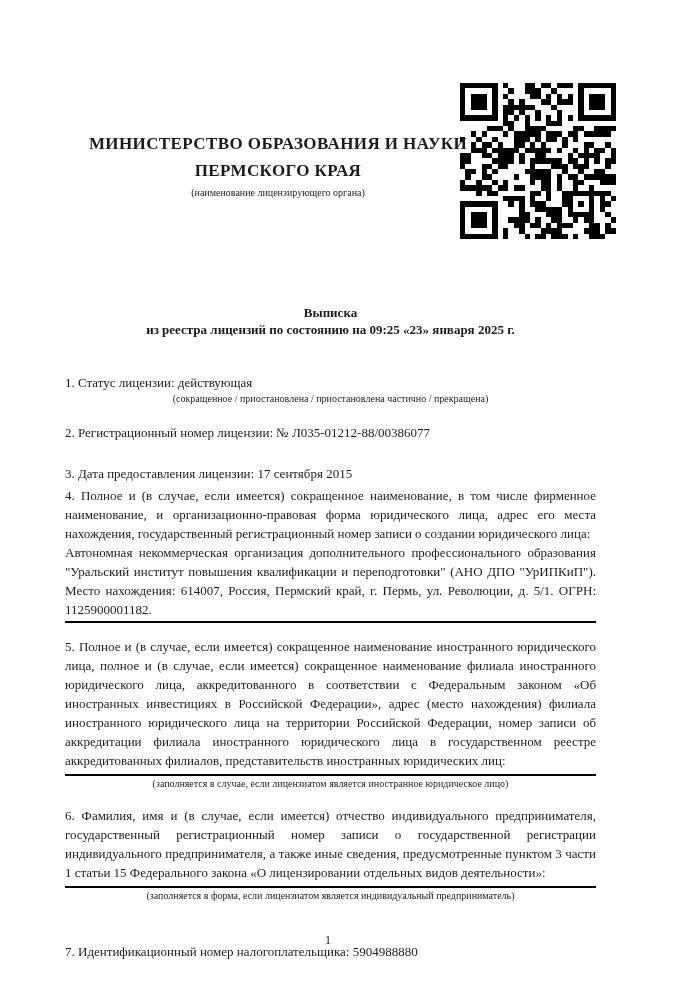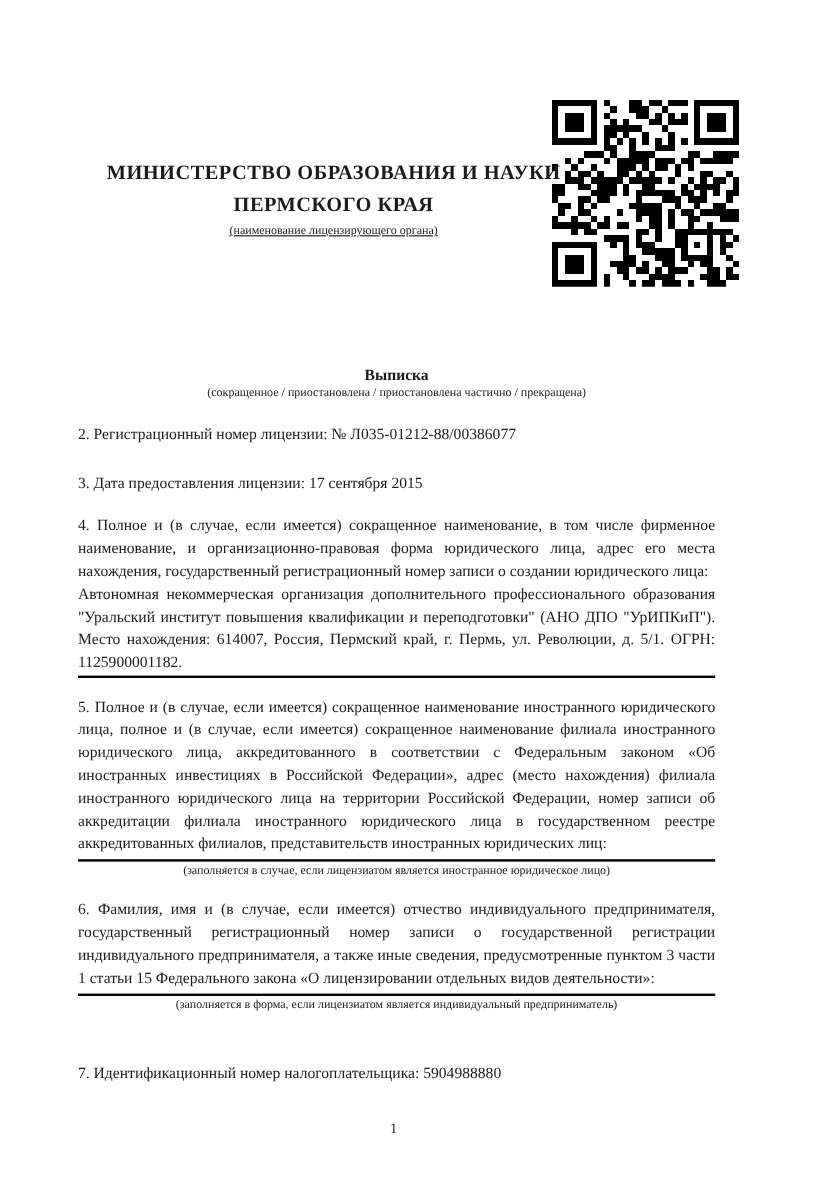--- a/index.html
+++ b/index.html
@@ -8,32 +8,32 @@
     position:relative;
     width:656px; height:990px;
     background:#fff;
     color:#1b1b1b;
     font-family:"Liberation Serif","DejaVu Serif",serif;
     overflow:hidden;
   }
   .content { position:absolute; left:65px; right:60px; top:0; }
   .org-block { margin-top:130px; width:426px; text-align:center; }
   .org-line { font-size:17px; font-weight:bold; line-height:27px; letter-spacing:0.4px; }
-  .org-caption { font-size:10px; line-height:13px; margin-top:2px; color:#222;text-decoration:underline; }
+  .org-caption { font-size:10px; line-height:13px; margin-top:2px; color:#222; }
   .qr-wrap { position:absolute; top:83px; right:40px; width:156px; height:156px; }
   .qr-wrap svg { width:100%; height:100%; display:block; shape-rendering:crispEdges; }
   .doc-title { margin-top:105px; text-align:center; font-size:13px; line-height:17px;font-weight:bold; }
   .body-text { font-size:13px; line-height:19px; }
   .jst { text-align:justify; }
   .caption { font-size:10px; line-height:13px; text-align:center; color:#222; }
   .fill-rule { border:0; border-top:2px solid #000; height:0; }
   .mt-status  { margin-top:35px; }
   .mt-reg     { margin-top:18px; }
   .mt-date    { margin-top:22px; }
-  .mt-legal   { margin-top:16px; }
+  .mt-legal   { margin-top:3px; }
   .mt-foreign { margin-top:14px; }
   .mt-ip      { margin-top:16px; }
   .mt-inn     { margin-top:40px;font-family:Liberation Serif, serif; }
   .rule-legal   { margin-top:2px; }
   .rule-foreign { margin-top:4px; }
   .rule-ip      { margin-top:4px; }
   .caption-gap  { margin-top:1px; }
   .page-number {
     position:absolute; left:0; right:0; bottom:42px;
     text-align:center; font-size:12px; color:#1b1b1b;
@@ -53,22 +53,24 @@
   <div class="content">
 
     <div class="org-block">
       <div class="org-line">МИНИСТЕРСТВО ОБРАЗОВАНИЯ И НАУКИ</div>
       <div class="org-line">ПЕРМСКОГО КРАЯ</div>
       <div class="org-caption">(наименование лицензирующего органа)</div>
     </div>
 
     <div class="doc-title">
       <div>Выписка</div>
+      <div>из реестра лицензий по состоянию на 09:25 «23» января 2025 г.</div>
     </div>
 
+    <div class="body-text mt-status">1. Статус лицензии: действующая</div>
     <div class="caption">(сокращенное / приостановлена / приостановлена частично / прекращена)</div>
 
     <div class="body-text mt-reg">2. Регистрационный номер лицензии: № Л035-01212-88/00386077</div>
 
     <div class="body-text mt-date">3. Дата предоставления лицензии: 17 сентября 2015</div>
 
     <div class="mt-legal">
       <p class="body-text jst">4. Полное и (в случае, если имеется) сокращенное наименование, в том числе фирменное наименование, и организационно-правовая форма юридического лица, адрес его места нахождения, государственный регистрационный номер записи о создании юридического лица:</p>
       <p class="body-text jst">Автономная некоммерческая организация дополнительного профессионального образования "Уральский институт повышения квалификации и переподготовки" (АНО ДПО "УрИПКиП"). Место нахождения: 614007, Россия, Пермский край, г. Пермь, ул. Революции, д. 5/1. ОГРН: 1125900001182.</p>
       <hr class="fill-rule rule-legal">

